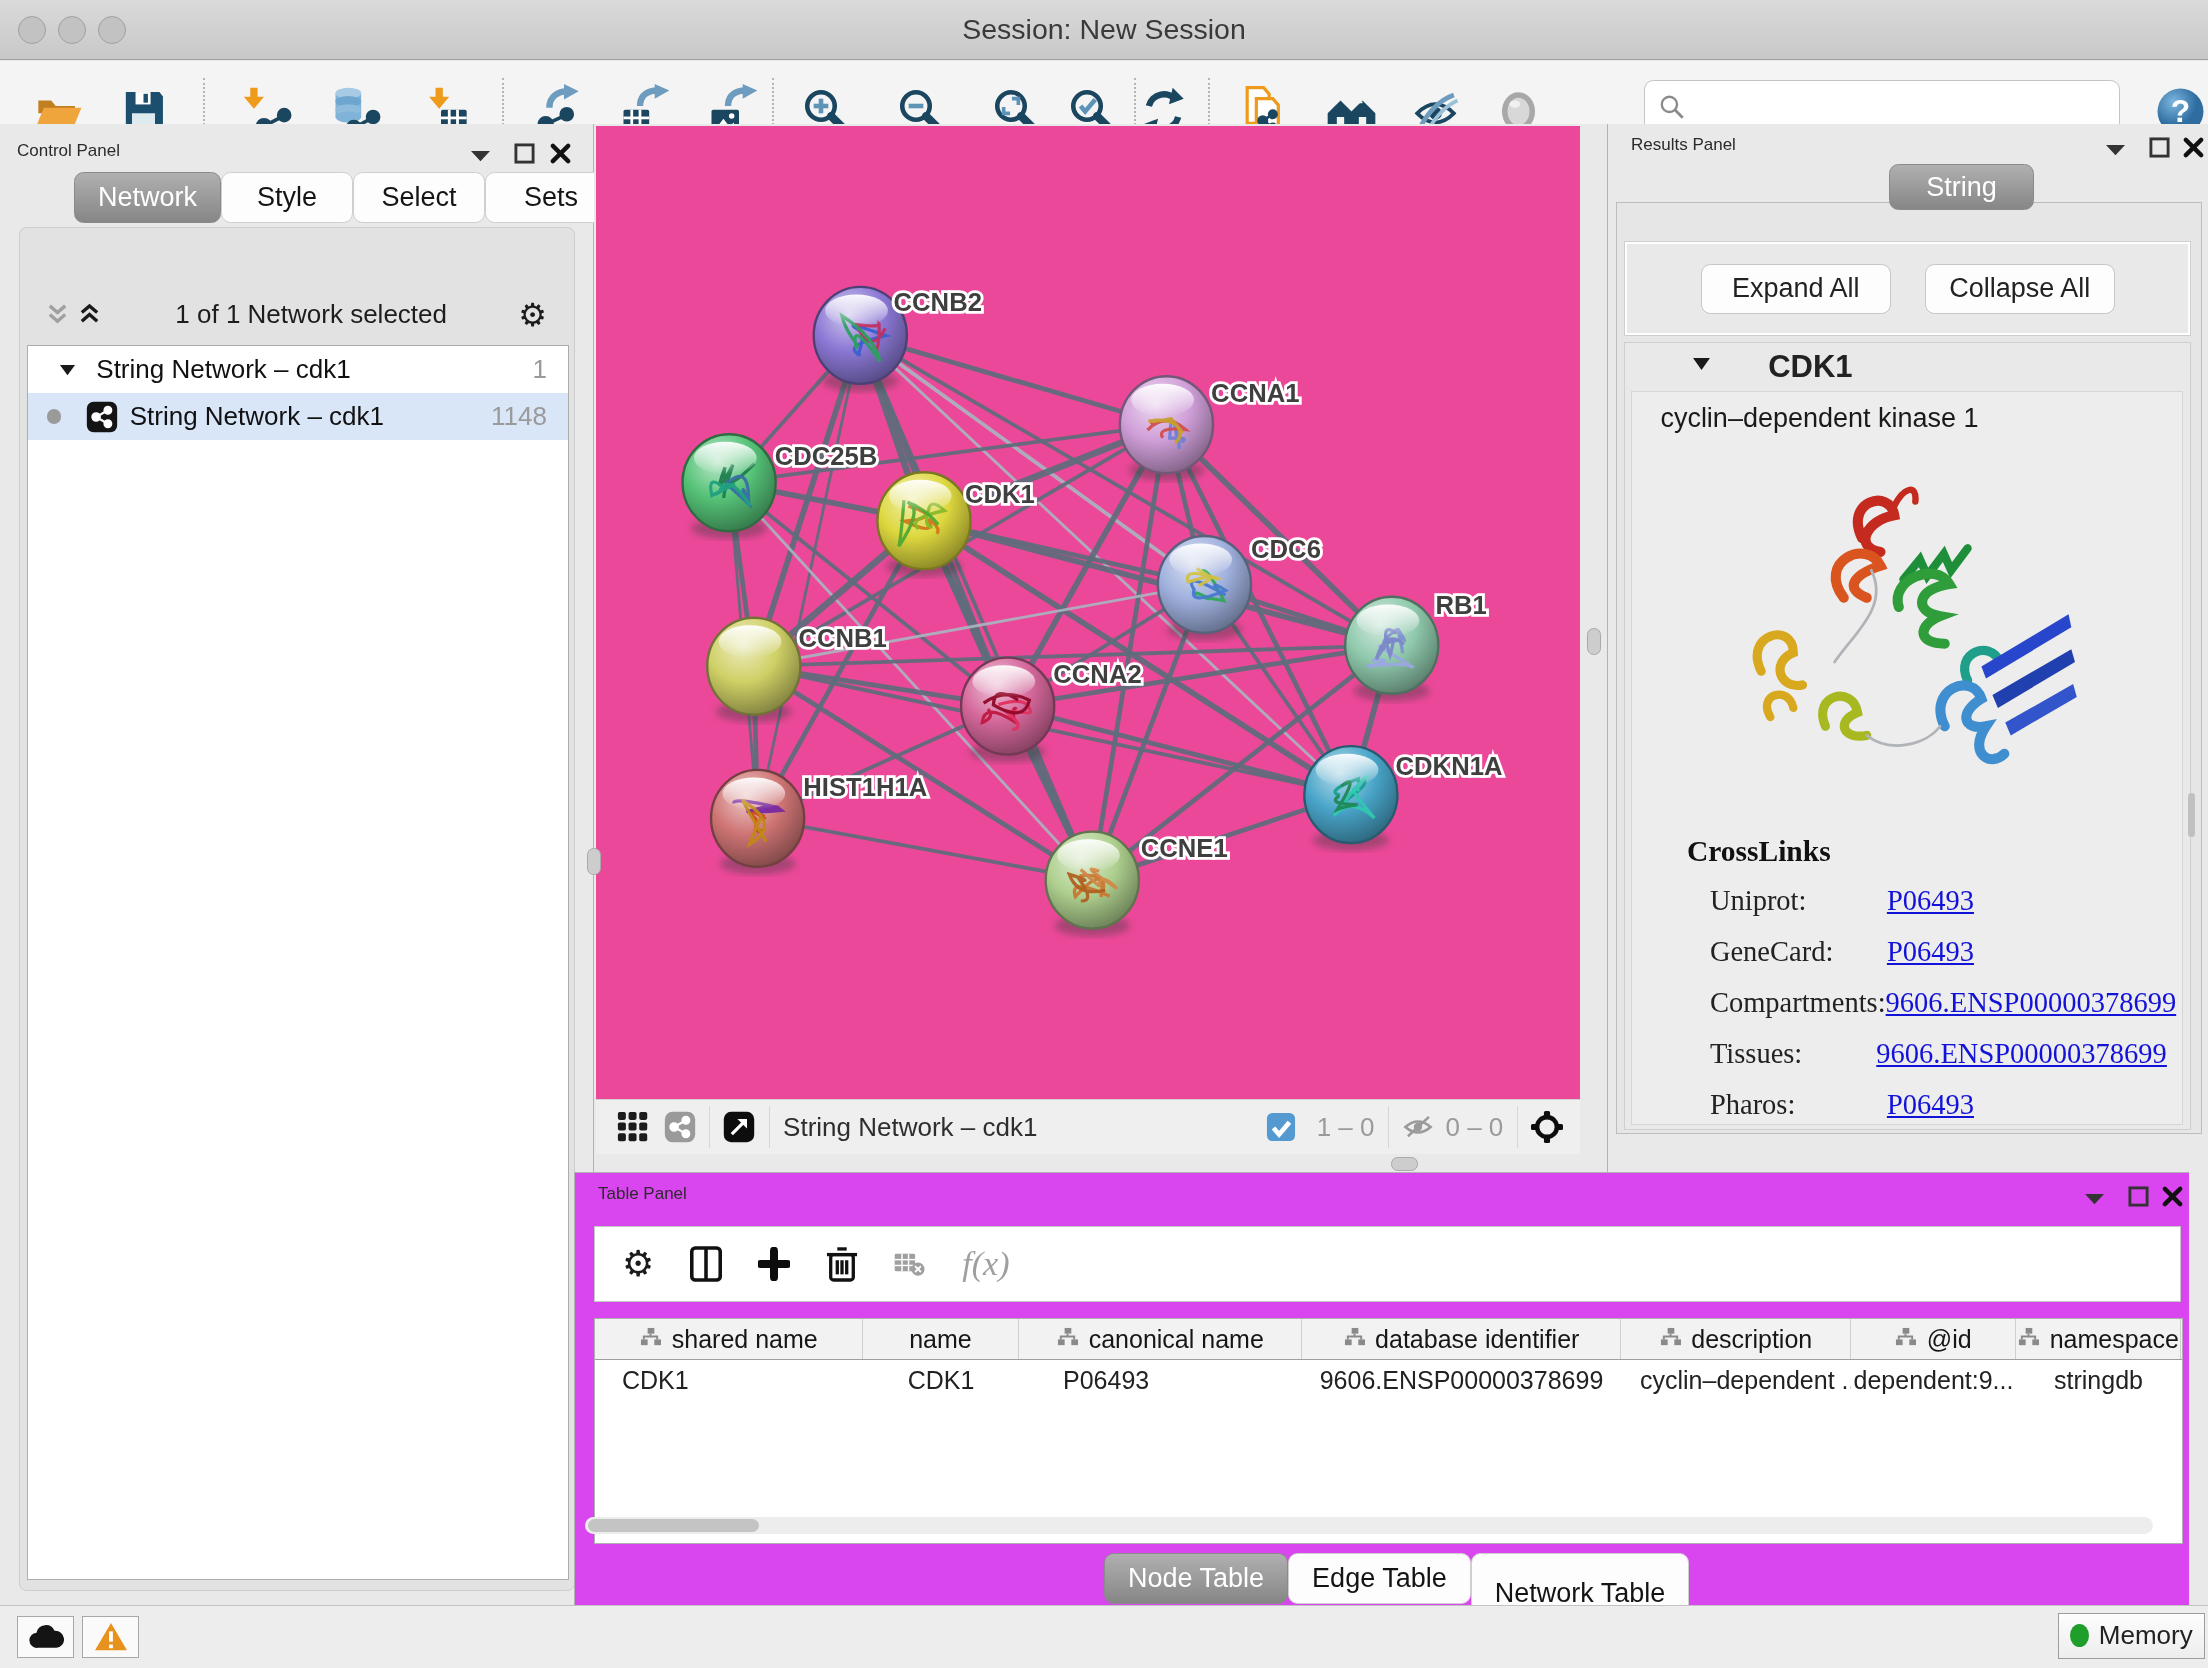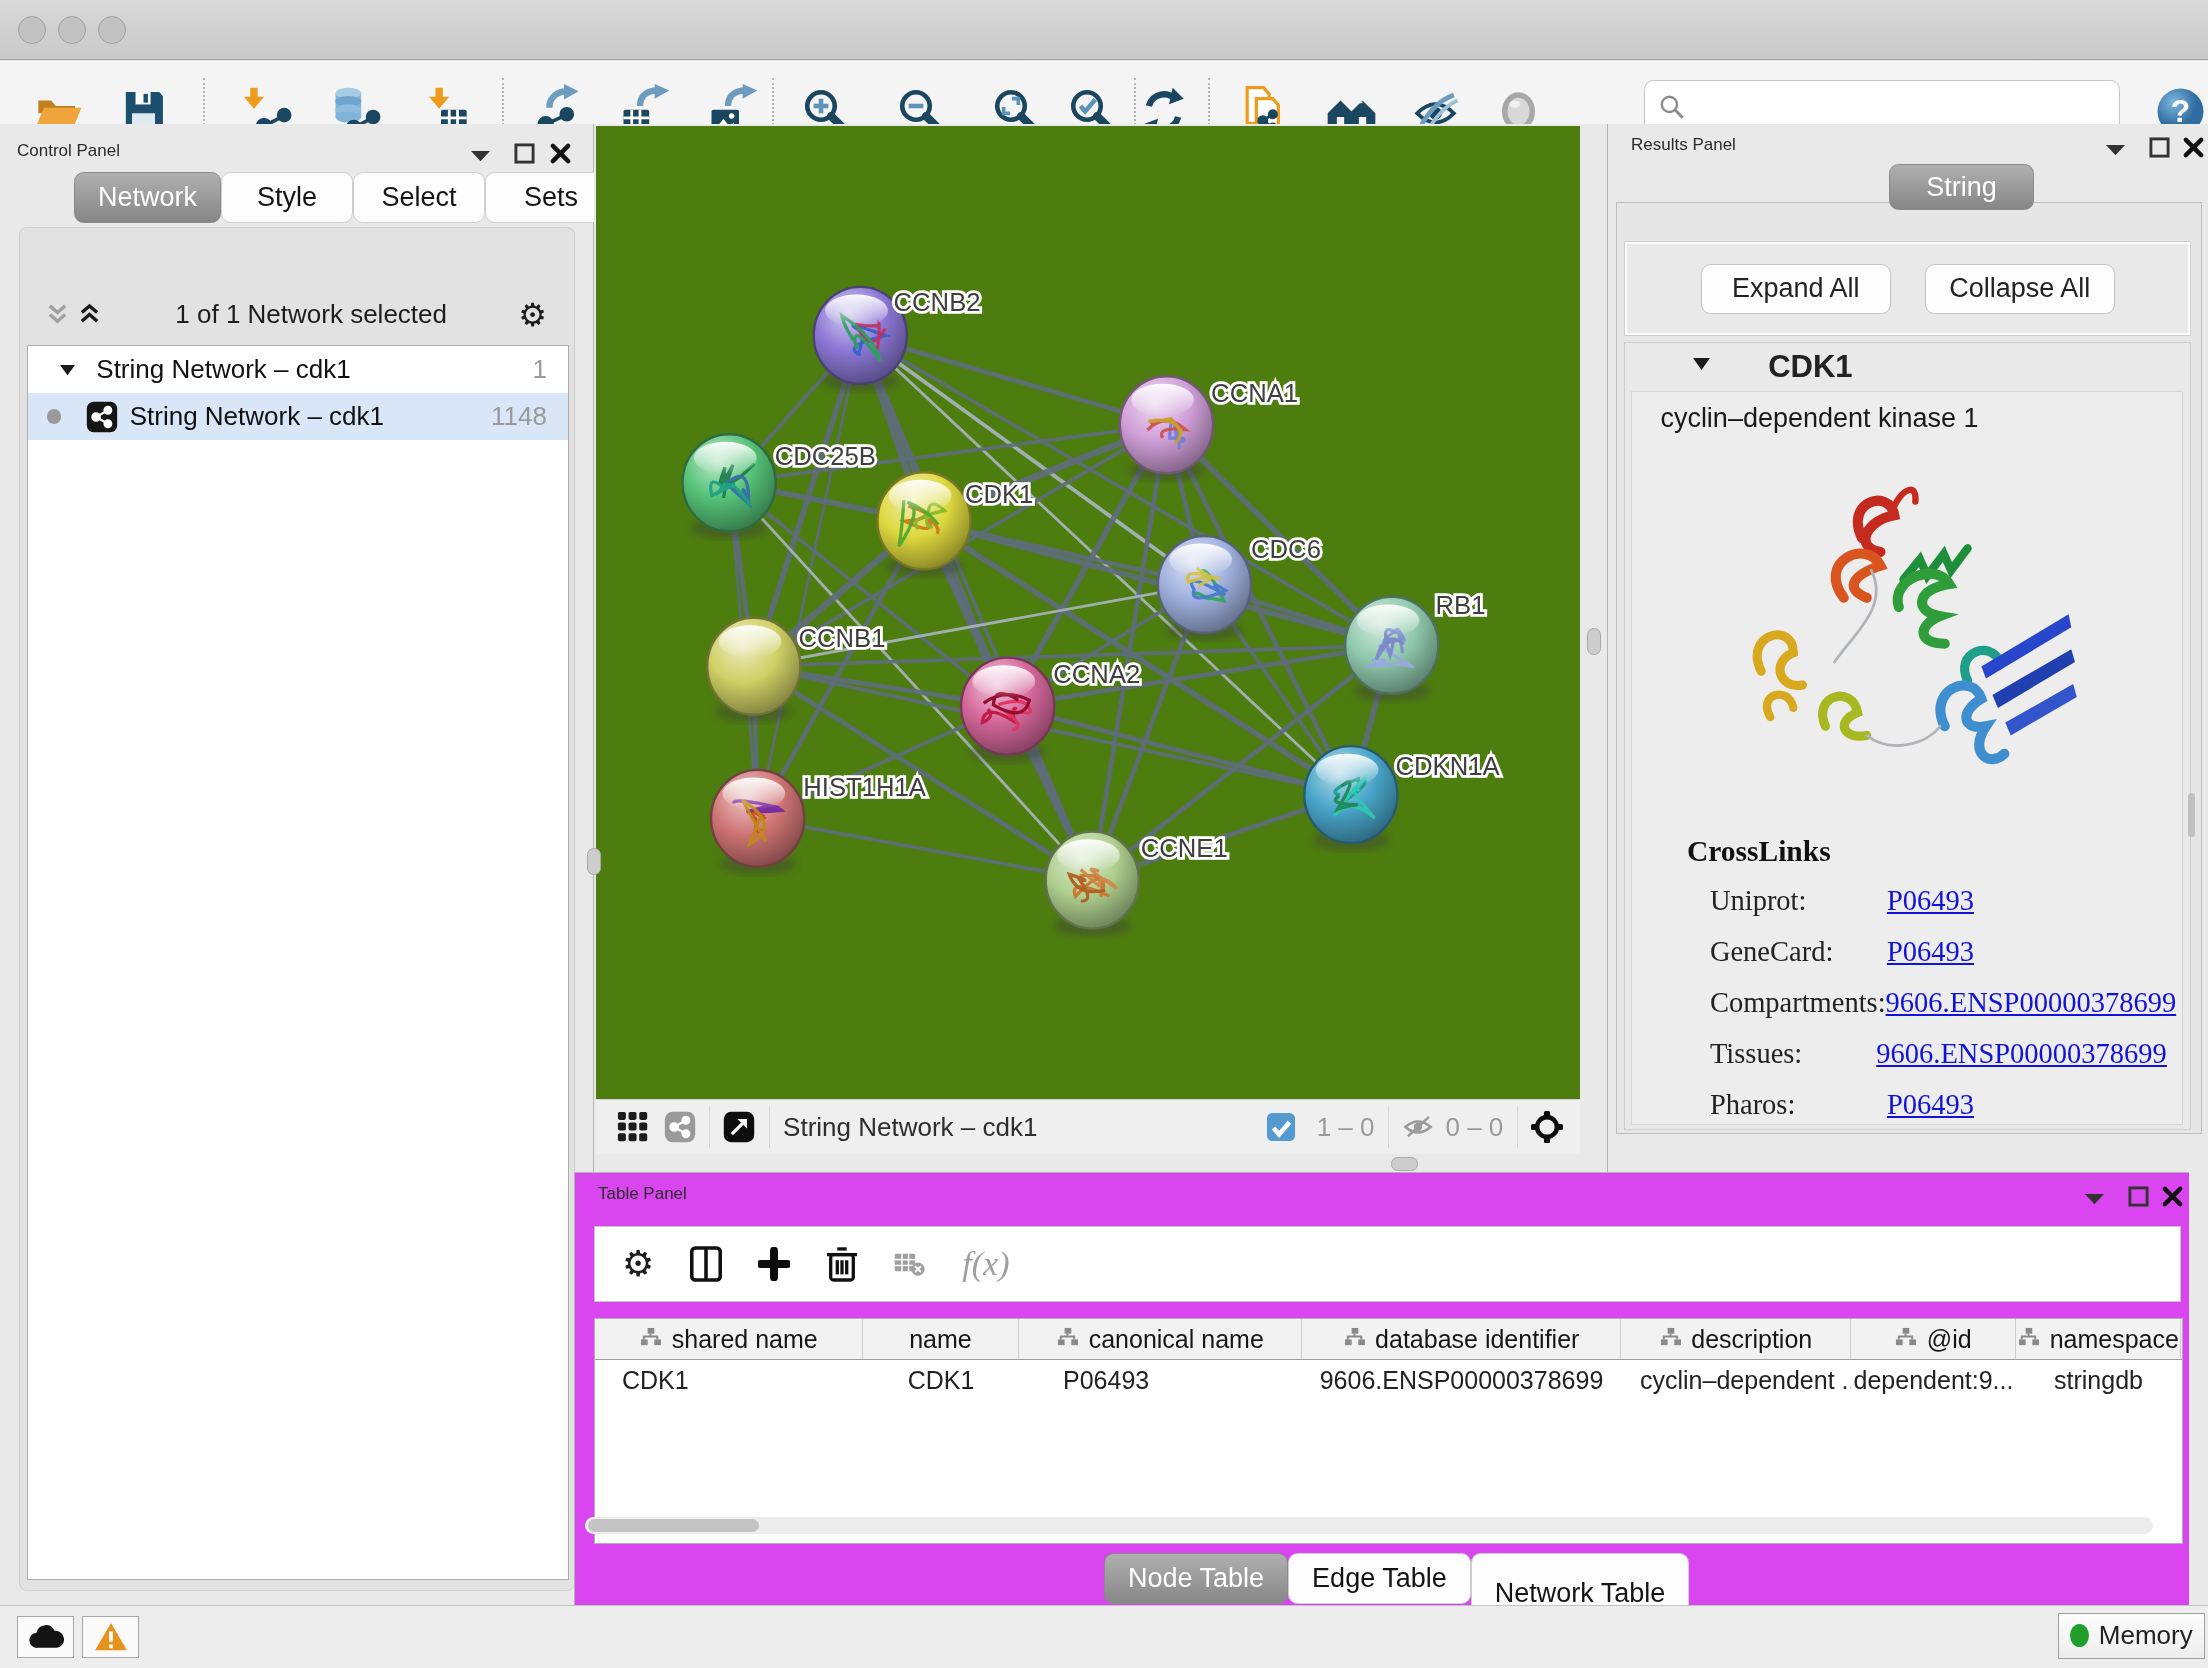--- a/index.html
+++ b/index.html
@@ -28,21 +28,21 @@
   .whitebox{background:#fff;border:1.9px solid #adadad;}
   
   #cpanel{left:0;top:124px;width:593px;height:1482px;background:#e9e9e9;border-right:1.9px solid #b3b3b3;}
   #cp-box{left:19px;top:103px;width:554px;height:1362px;background:#e2e2e2;border:1.9px solid #cdcdcd;border-radius:7.6px;}
   #cp-summary{left:28.5px;top:164px;width:535px;height:53px;display:flex;align-items:center;font-size:26px;color:#1d1d1d;}
   .treerow{display:flex;align-items:center;height:47px;font-size:26px;color:#111;}
   .treerow.sel{background:#d9e6f8;}
   .cnt{color:#9a9a9a;}
   
   #netwrap{left:594px;top:124px;width:1013px;height:1048px;background:#e9e9e9;}
-  #netcanvas{left:1.9px;top:1.9px;width:984px;height:973px;background:#4d7c0f;}
+  #netcanvas{left:1.9px;top:1.9px;width:984px;height:973px;background:#ec4899;font-weight:bold;}
   #netbar{left:1.9px;top:975px;width:984px;height:54px;background:#efefef;border-top:1.9px solid #d0d0d0;
           display:flex;align-items:center;font-size:26px;}
   .nbsep{width:0;height:42px;border-left:1.9px solid #d6d6d6;margin:0 13.3px;}
   .gray{color:#9a9a9a;}
   .handle-v{width:12.4px;height:25px;border-radius:6.7px;background:#cdcdcd;border:1px solid #a9a9a9;}
   .handle-h{width:25px;height:12.4px;border-radius:6.7px;background:#cdcdcd;border:1px solid #a9a9a9;}
   
   #rpanel{left:1607px;top:124px;width:601px;height:1048px;background:#e9e9e9;border-left:1.9px solid #b3b3b3;}
   #rtab{left:281px;top:40px;width:143px;height:44px;}
   #rbox{left:7.6px;top:78px;width:584px;height:930px;background:#e6e6e6;border:1.9px solid #bdbdbd;}
@@ -77,20 +77,21 @@
 </style>
 </head>
 <body>
 
 <div id="root">
 
   <div id="titlebar" class="abs">
     <div class="tlight abs" style="left:18px"></div>
     <div class="tlight abs" style="left:58px"></div>
     <div class="tlight abs" style="left:98px"></div>
+    <div id="wtitle" class="abs">Session: New Session</div>
   </div>
 
   <div id="toolbar" class="abs">
     <div class="tbtn abs" style="left:28.5px">
       <svg width="55" height="55" viewBox="0 0 60 60">
         <path d="M8 18 h14 l5 6 h21 v8 H8z" fill="#c17f1f"></path>
           <path d="M5 48 l9-22 h41 l-9 22z" fill="#f0a43c"></path>
         </svg>
     </div>
     <div class="tbtn abs" style="left:114px">

